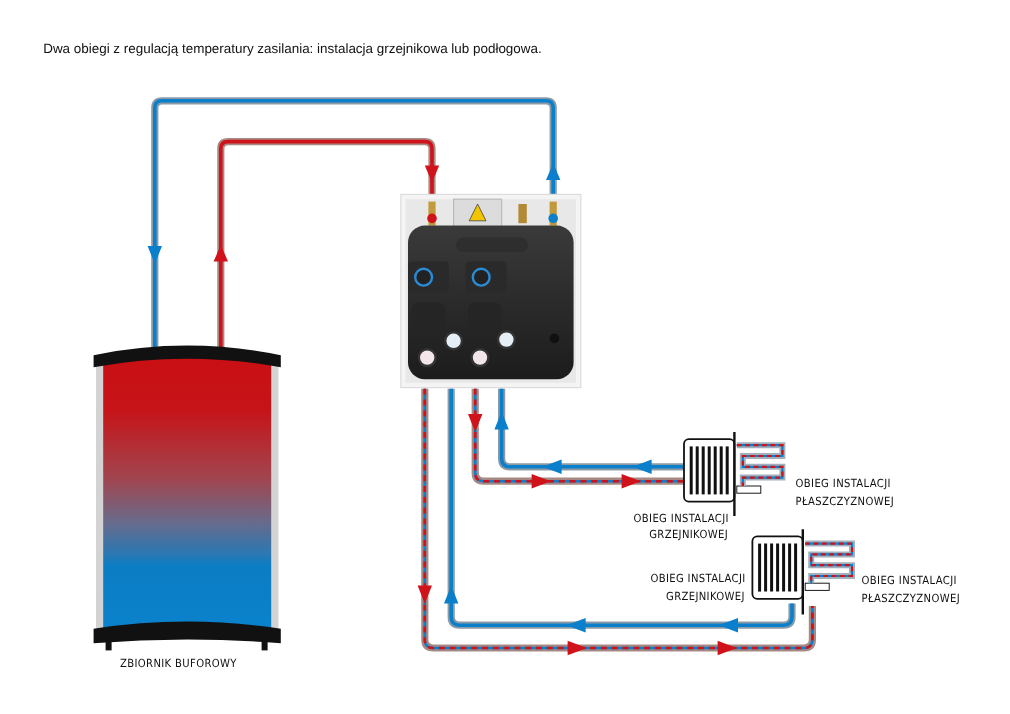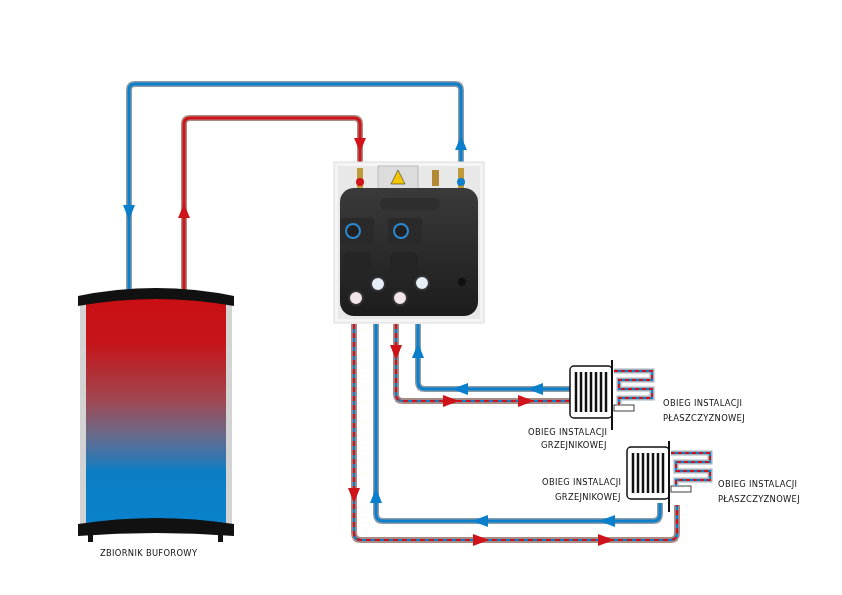--- a/index.html
+++ b/index.html
@@ -6,20 +6,21 @@
   body { width:842px; height:595px; position:relative; overflow:hidden; font-family:"Liberation Sans", sans-serif; }
   .caption { position:absolute; left:36px; top:34px; font-size:11.2px; line-height:14px; color:#111; }
   .caption div { white-space:nowrap; }
   svg { position:absolute; left:0; top:0; }
   .lbl { font-family:"DejaVu Sans Condensed","DejaVu Sans", sans-serif; font-size:9.3px; fill:#111; letter-spacing:0.3px; }
 </style>
 </head>
 <body>
 
 <div class="caption">
+  <div>Dwa obiegi z regulacją temperatury zasilania: instalacja grzejnikowa lub podłogowa.</div>
 </div>
 
 <svg width="842" height="595" viewBox="0 0 842 595">
   <defs>
     <linearGradient id="tankGrad" x1="0" y1="0" x2="0" y2="1">
       <stop offset="0" stop-color="#c90f14"></stop>
       <stop offset="0.2" stop-color="#c61418"></stop>
       <stop offset="0.45" stop-color="#a04650"></stop>
       <stop offset="0.6" stop-color="#6a6a8a"></stop>
       <stop offset="0.72" stop-color="#2a78b4"></stop>

